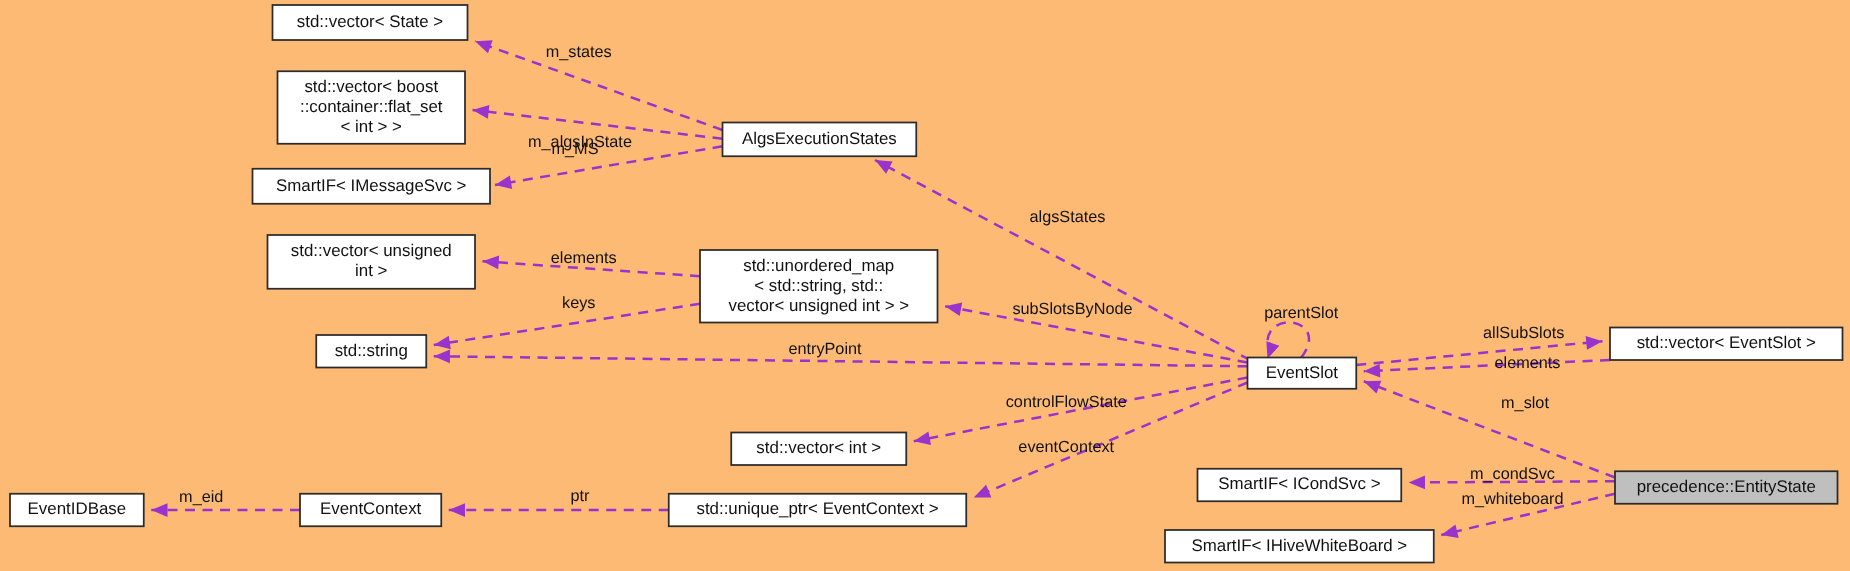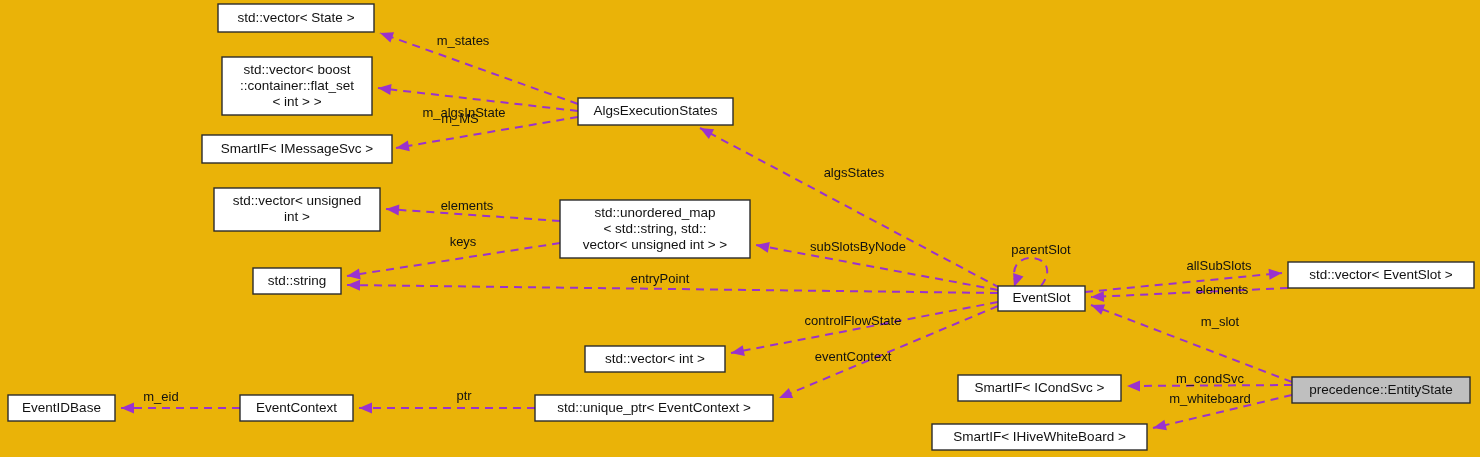--- a/index.html
+++ b/index.html
@@ -4,21 +4,21 @@
 <style>
   html, body {
     margin: 0;
     padding: 0;
     background: #ffffff;
   }
   #diagram-root {
     position: relative;
     width: 1480px;
     height: 457px;
-    background: #eab308;
+    background: #fdba74;
     font-family: "Liberation Sans", sans-serif;
     overflow: hidden;
   }
   svg#graph {
     position: absolute;
     left: 0;
     top: 0;
     width: 1480px;
     height: 457px;
     display: block;

